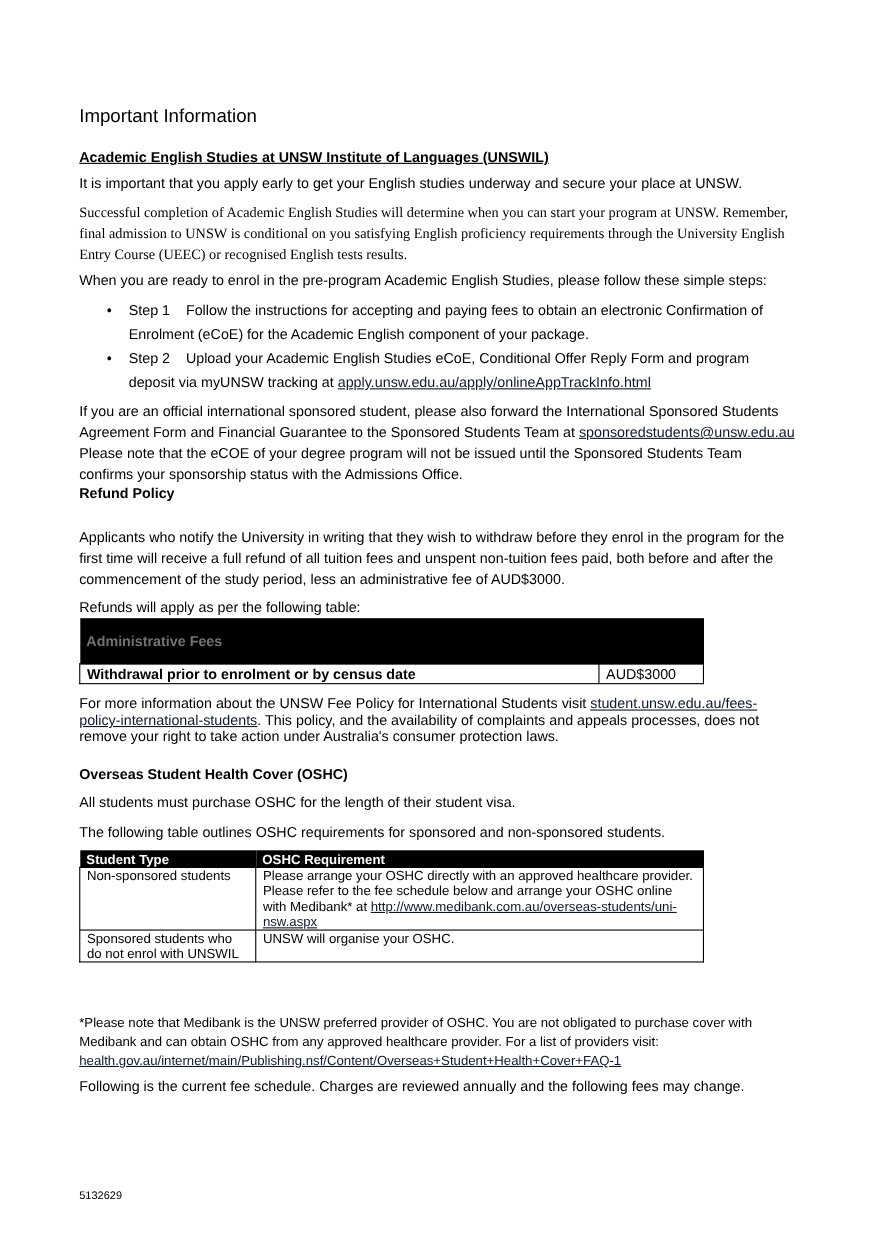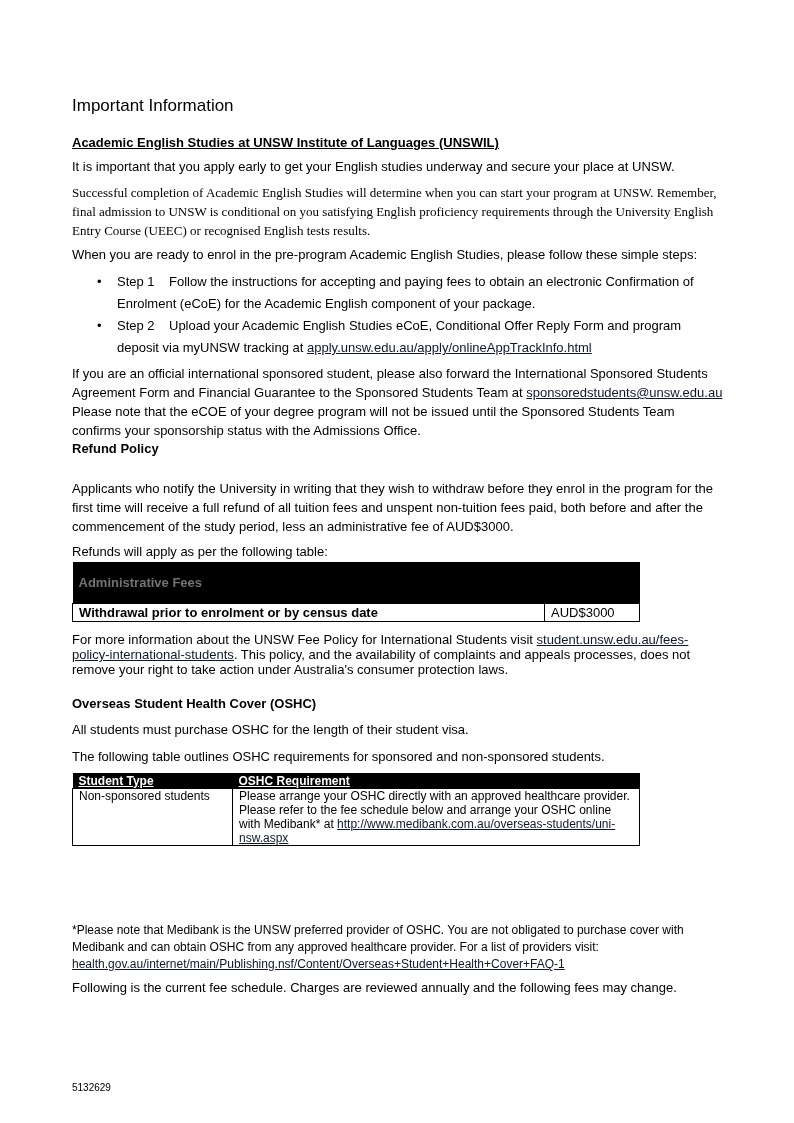--- a/index.html
+++ b/index.html
@@ -12,21 +12,21 @@
   .step .bul{position:absolute;left:0;top:0;}
   .step .txt{position:absolute;left:20px;width:600px;}
   .step .lbl{display:inline-block;width:52px;}
   table{border-collapse:collapse;font-size:13px;}
   .adm{position:absolute;left:72px;top:562px;width:568px;}
   .adm td{border:1px solid #000;padding:0 6px;height:17px;line-height:16px;}
   .adm th{background:#000;color:#737373;text-align:left;padding:12px 6px;height:17px;line-height:16px;font-weight:bold;}
   .adm td.k{font-weight:bold;}
   .adm td.v{width:82px;}
   .osh{position:absolute;left:72px;top:773px;width:568px;font-size:12px;}
-  .osh th{background:#000;color:#fff;text-align:left;padding:0 6px;height:15px;line-height:14px;font-weight:bold;text-decoration:underline;}
+  .osh th{background:#000;color:#fff;text-align:left;padding:0 6px;height:15px;line-height:14px;font-weight:bold;}
   .osh td{border:1px solid #000;padding:0 6px;vertical-align:top;line-height:14px;}
   .osh td.c1{width:147px;}
   .small{font-size:12px;line-height:17px;}
   .foot{position:absolute;left:72px;top:1082px;font-size:10px;}
 </style>
 </head>
 <body>
 
 <h1>Important Information</h1>
 
@@ -71,20 +71,24 @@
 <table class="osh">
   <tbody>
       <tr>
         <th>Student Type</th>
         <th>OSHC Requirement</th>
       </tr>
   <tr>
         <td class="c1">Non-sponsored students</td>
         <td><span>Please arrange your OSHC directly with an approved healthcare provider. Please refer to the fee schedule below and arrange your OSHC online with Medibank* at </span><a>http://www.medibank.com.au/overseas-students/uni-nsw.aspx</a></td>
       </tr>
+  <tr>
+        <td class="c1">Sponsored students who do not enrol with UNSWIL</td>
+        <td>UNSW will organise your OSHC.</td>
+      </tr>
 </tbody>
   </table>
 
 <p class="blk small" style="top:922px;"><span>*Please note that Medibank is the UNSW preferred provider of OSHC. You are not obligated to purchase cover with Medibank and can obtain OSHC from any approved healthcare provider. For a list of providers visit:</span><br><a>health.gov.au/internet/main/Publishing.nsf/Content/Overseas+Student+Health+Cover+FAQ-1</a></p>
 
 <p class="blk" style="top:978px;">Following is the current fee schedule. Charges are reviewed annually and the following fees may change.</p>
 
 <div class="foot">5132629</div>
 
 </body></html>

